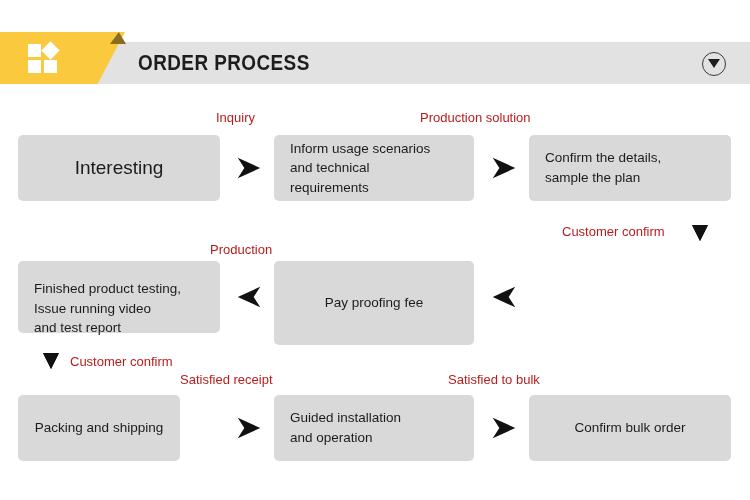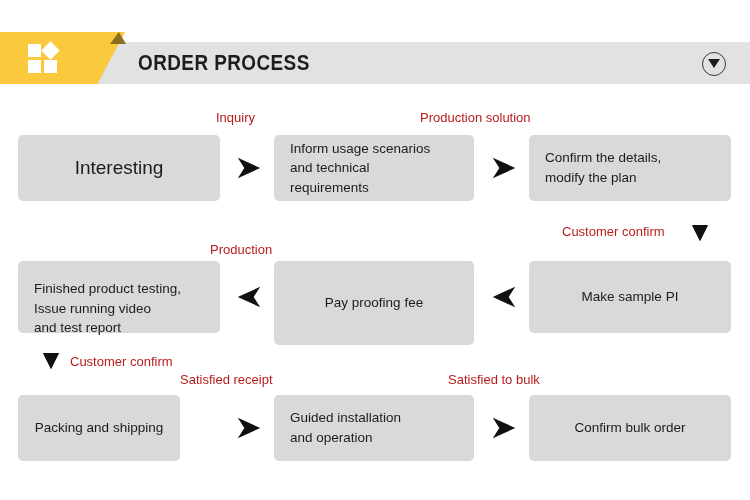--- a/index.html
+++ b/index.html
@@ -166,21 +166,21 @@
     <div class="label" style="left: 420px; top: 110px;">Production solution</div>
     <div class="node center big" style="left: 18px; top: 135px; width: 202px; height: 66px;">
       <span style="white-space: pre-line;">Interesting</span>
     </div>
     <div class="node left" style="left: 274px; top: 135px; width: 200px; height: 66px;">
       <span style="white-space: pre-line;">Inform usage scenarios
 and technical requirements</span>
     </div>
     <div class="node left" style="left: 529px; top: 135px; width: 202px; height: 66px;">
       <span style="white-space: pre-line;">Confirm the details,
-modify the plan</span>
+sample the plan</span>
     </div>
     <div class="arrow" style="left: 234px; top: 155px;">
       <svg viewBox="0 0 32 26" xmlns="http://www.w3.org/2000/svg">
         <path d="M4,2 L28,13 L4,24 L11,13 Z" fill="#111111"></path>
       </svg>
     </div>
     <div class="arrow" style="left: 489px; top: 155px;">
       <svg viewBox="0 0 32 26" xmlns="http://www.w3.org/2000/svg">
         <path d="M4,2 L28,13 L4,24 L11,13 Z" fill="#111111"></path>
       </svg>
@@ -188,23 +188,20 @@
     <div class="label" style="left: 210px; top: 242px;">Production</div>
     <div class="label" style="left: 562px; top: 224px;">Customer confirm</div>
     <div class="node left" style="left: 18px; top: 261px; width: 202px; height: 72px;">
       <span style="white-space: pre-line; margin-top: 23px;">Finished product testing,
 Issue running video
 and test report</span>
     </div>
     <div class="node center" style="left: 274px; top: 261px; width: 200px; height: 84px;">
       <span style="white-space: pre-line;">Pay proofing fee</span>
     </div>
-    <div class="node center" style="left: 529px; top: 261px; width: 202px; height: 72px;">
-      <span style="white-space: pre-line;">Make sample PI</span>
-    </div>
     <div class="arrow" style="left: 234px; top: 284px;">
       <svg viewBox="0 0 32 26" xmlns="http://www.w3.org/2000/svg">
         <path d="M28,2 L4,13 L28,24 L21,13 Z" fill="#111111"></path>
       </svg>
     </div>
     <div class="arrow" style="left: 489px; top: 284px;">
       <svg viewBox="0 0 32 26" xmlns="http://www.w3.org/2000/svg">
         <path d="M28,2 L4,13 L28,24 L21,13 Z" fill="#111111"></path>
       </svg>
     </div>

